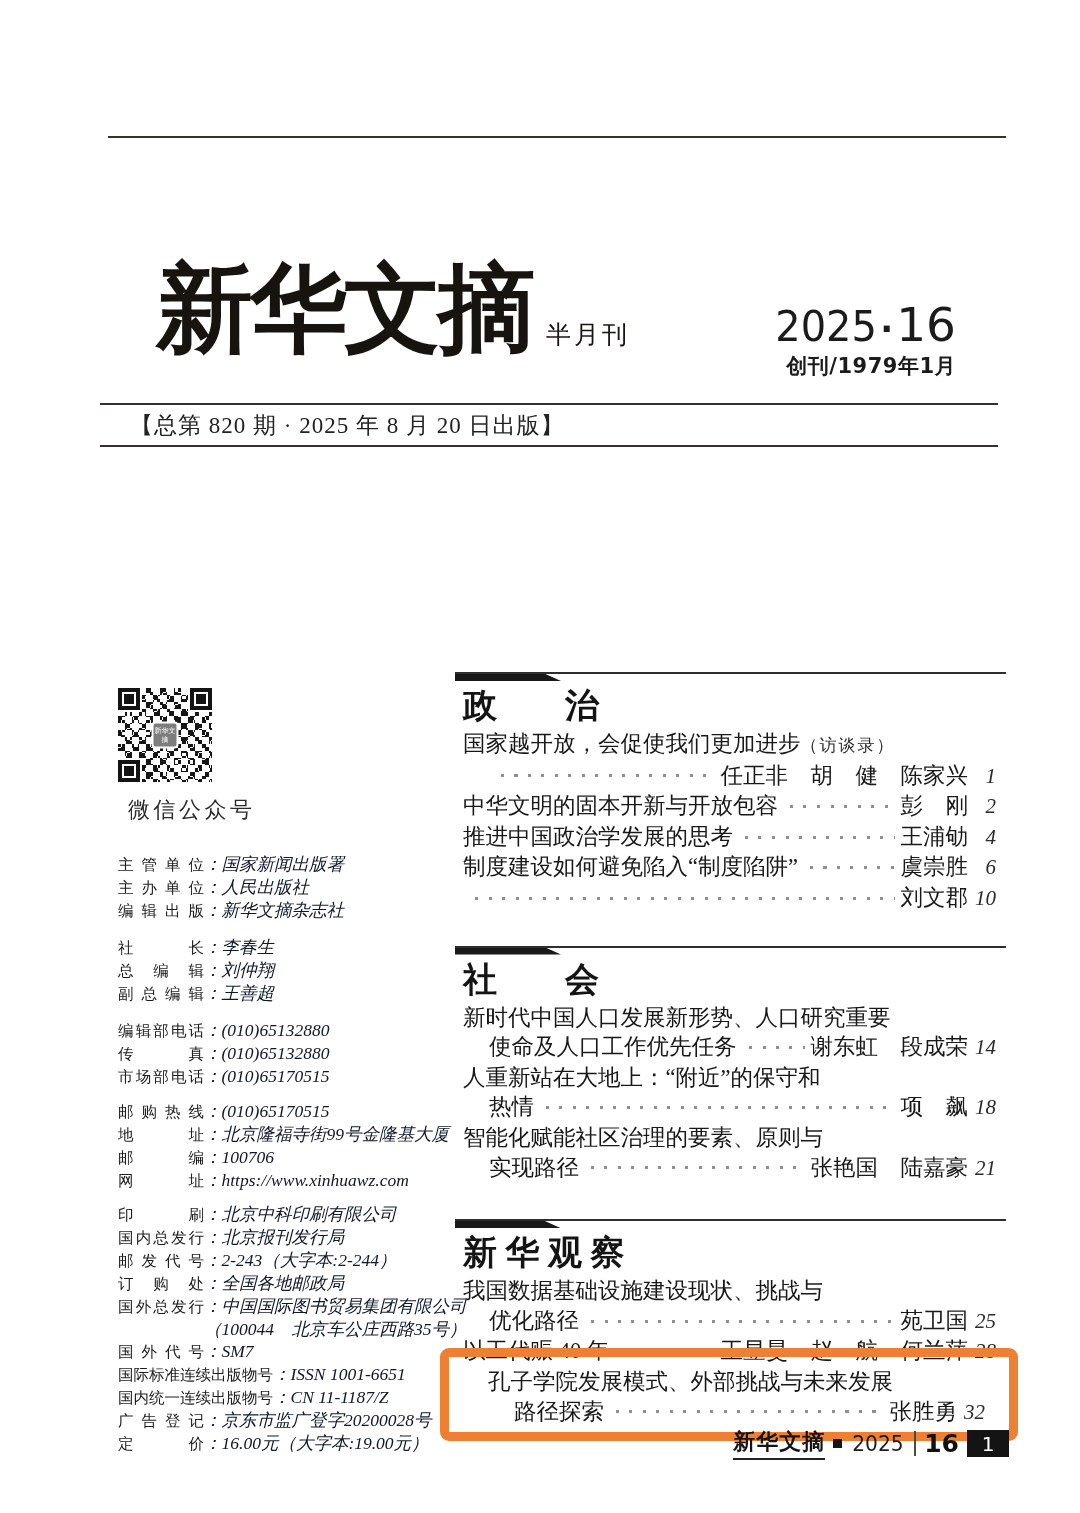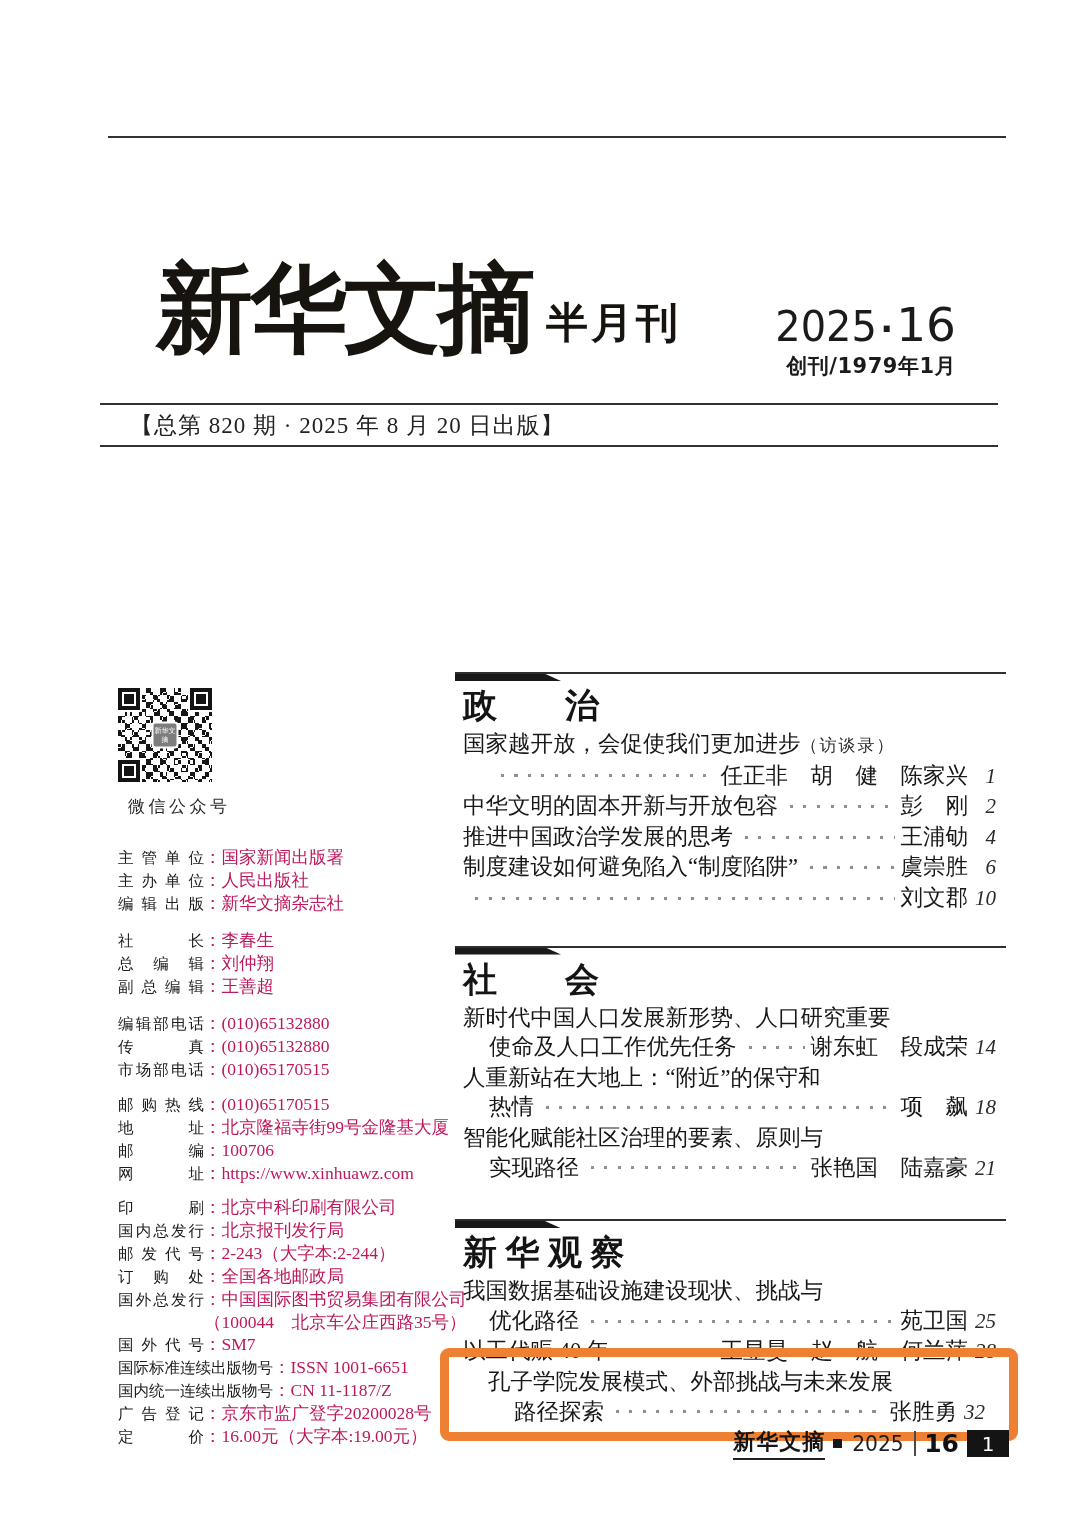--- a/index.html
+++ b/index.html
@@ -11,22 +11,22 @@
 
   
   .top-rule { position:absolute; left:108px; top:136px; width:898px; height:2px; background:#35302b; }
 
   
   .mast { position:absolute; left:156px; top:260px; display:flex; align-items:flex-end; }
   .logo {
     font-family:"DejaVu Sans","Liberation Sans",sans-serif; font-weight:900;
     font-size:97px; line-height:1.0; letter-spacing:-3px; color:#17130f; white-space:pre;
   }
-  .edition { font-family:"DejaVu Sans","Liberation Sans",sans-serif; font-weight:700;
-    font-size:42px; margin-left:14px; margin-bottom:6px; letter-spacing:3px; color:#17130f; }
+  .edition { font-family:"DejaVu Sans","Liberation Sans",sans-serif; font-weight:400;
+    font-size:25px; margin-left:14px; margin-bottom:6px; letter-spacing:3px; color:#17130f; }
 
   .issue-block { position:absolute; top:301px; right:124px; text-align:right;
     font-family:"DejaVu Sans","Liberation Sans",sans-serif; color:#1b1b1b; }
   .issue-line1 { display:flex; justify-content:flex-end; align-items:baseline; line-height:1; }
   .iy  { font-size:42px; font-weight:400; transform:scaleX(.95); transform-origin:right; }
   .idot{ font-size:34px; font-weight:900; margin:0 3px; }
   .inum{ font-size:47px; font-weight:400; }
   .issue-line2 { font-weight:700; font-size:21px; margin-top:4px; letter-spacing:.5px; }
 
   
@@ -45,30 +45,30 @@
     background-position:0 0, 0 0, 3px 5px;
   }
   .fm { position:absolute; width:22px; height:22px; border:4px solid #131313; background:#fff;
         box-shadow:0 0 0 2px #fff; box-sizing:border-box; }
   .fm::after { content:""; position:absolute; inset:2px; background:#131313; }
   .fm.tl { left:0; top:0; } .fm.tr { right:0; top:0; } .fm.bl { left:0; bottom:0; }
   .qr-logo { position:absolute; left:50%; top:50%; transform:translate(-50%,-50%);
     width:27px; height:27px; background:#7d7d7d; border:2px solid #fff; border-radius:4px;
     color:#fff; font-size:7px; line-height:1.15; display:flex; align-items:center; justify-content:center;
     text-align:center; letter-spacing:0; overflow:hidden; white-space:normal; word-break:break-all; padding:1px; box-sizing:border-box; }
-  .qr-cap { margin:13px 0 0 10px; font-size:17px; letter-spacing:3.5px; color:#2b2b2b; }
+  .qr-cap { margin:13px 0 0 10px; font-size:22px; letter-spacing:3.5px; color:#2b2b2b; }
 
   .info-group { margin-top:14px; }
   .info-group.g1 { margin-top:28px; }
   .info-group.g4 { margin-top:12px; }
   .info-group.g5 { margin-top:11px; }
   .info-row { display:flex; align-items:baseline; line-height:22px; }
   .jlabel { font-size:15.5px; color:#1c1c1c; flex:none; white-space:pre; }
   .jlabel.just { display:inline-flex; justify-content:space-between; width:86px; }
-  .ival { font-size:17.5px; color:#be185d; white-space:pre; }
+  .ival { font-size:17.5px; color:#0f172a; white-space:pre;font-style:italic; }
 
   
   .toc { position:absolute; left:455px; top:672px; width:551px; font-size:22.5px; color:#181818; }
   .secbar { position:relative; height:9px; }
   .secbar::after { content:""; position:absolute; left:0; top:0; width:100%; height:2px; background:#2e2e2e; }
   .secbar::before { content:""; position:absolute; left:0; top:0; width:106px; height:9px; background:#191919;
     clip-path:polygon(0 0, calc(100% - 20px) 0, 100% 100%, 0 100%); }
   .sec2 { margin-top:32px; } .sec3 { margin-top:36px; }
   .sec-head { font-weight:700; font-size:34px; line-height:30px; margin:10px 0 8px 8px; white-space:pre; color:#141414; }
   .entries { margin-left:8px; }

